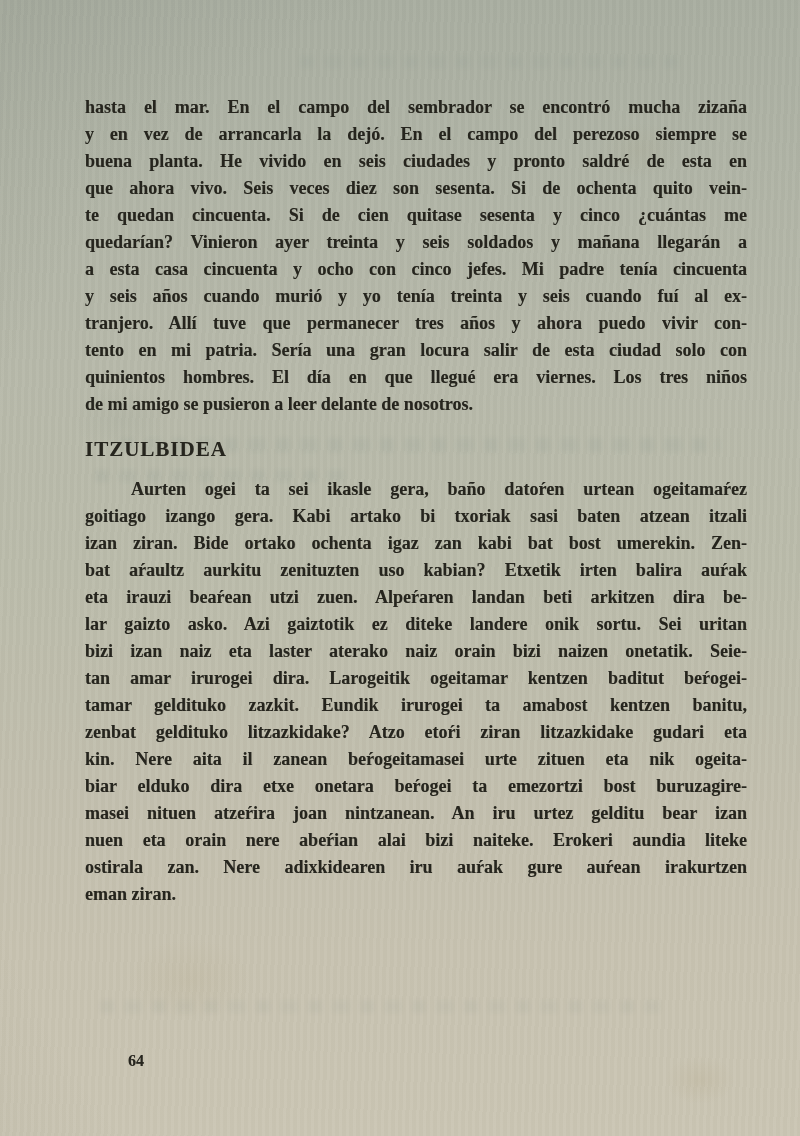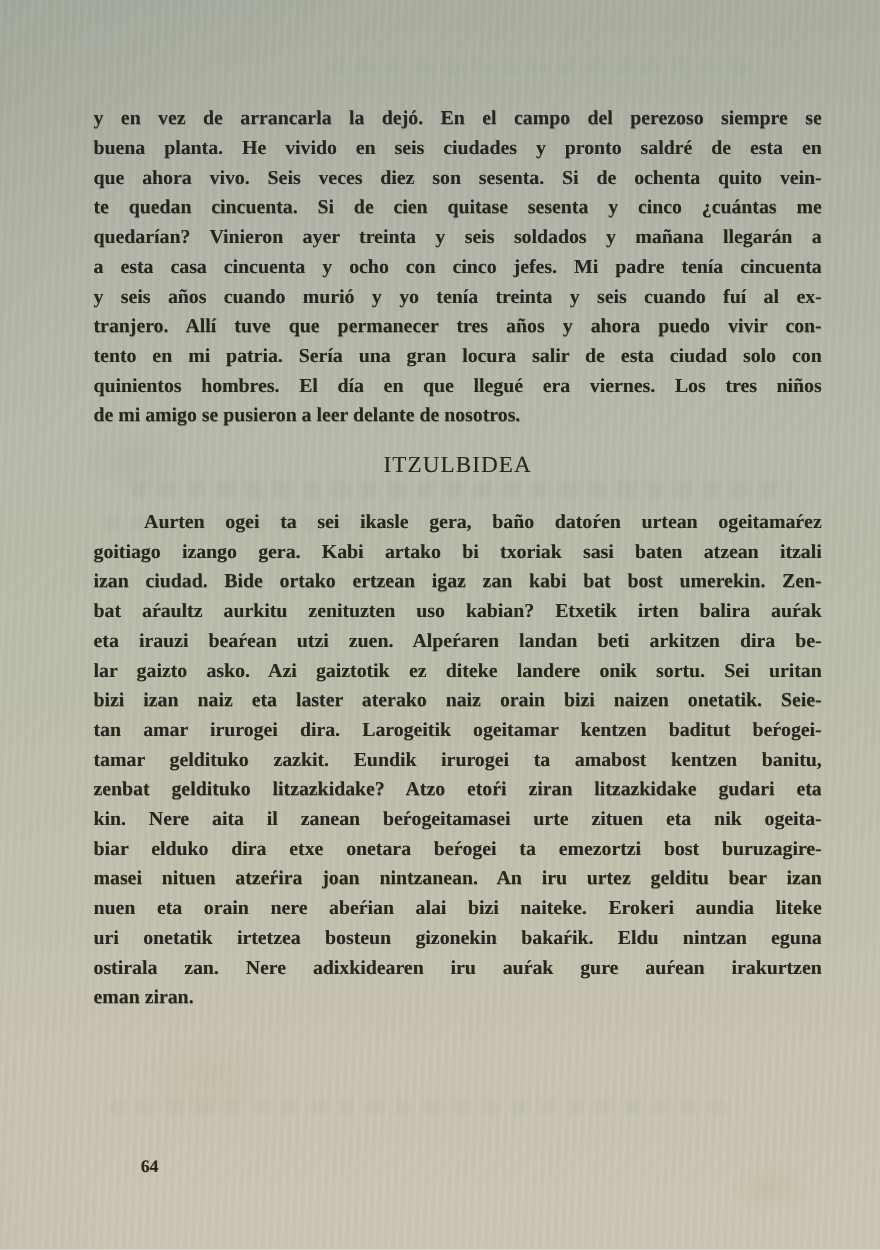--- a/index.html
+++ b/index.html
@@ -69,26 +69,26 @@
     white-space: normal;
     overflow: hidden;
   }
   .text-line.last {
     text-align-last: left;
   }
   .indent-first .text-line:first-child {
     padding-left: 46px;
   }
   .heading {
-    margin: 17px 0 25px 0;
+    margin: 17px 0 13px 0;
     height: 28px;
     line-height: 28px;
-    text-align: center;
+    text-align: left;
     font-size: 21px;
-    font-weight: 400;
+    font-weight: 700;
     letter-spacing: 1px;
   }
   .page-number {
     position: absolute;
     left: 128px;
     top: 1052px;
     font-size: 16px;
     font-weight: 700;
     color: var(--ink, #26251e);
     text-shadow: 0.3px 0.3px 0.6px rgba(38,37,30,0.35);
@@ -98,49 +98,49 @@
 <body>
 
 <div class="paper-texture"></div>
 <div class="bleed bleed-1"></div>
 <div class="bleed bleed-2"></div>
 <div class="bleed bleed-3"></div>
 <div class="bleed bleed-4"></div>
 
 <div class="text-block">
   <div class="paragraph">
+      <div class="text-line">hasta el mar. En el campo del sembrador se encontró mucha zizaña</div>
       <div class="text-line">y en vez de arrancarla la dejó. En el campo del perezoso siempre se</div>
       <div class="text-line">buena planta. He vivido en seis ciudades y pronto saldré de esta en</div>
       <div class="text-line">que ahora vivo. Seis veces diez son sesenta. Si de ochenta quito vein-</div>
       <div class="text-line">te quedan cincuenta. Si de cien quitase sesenta y cinco ¿cuántas me</div>
       <div class="text-line">quedarían? Vinieron ayer treinta y seis soldados y mañana llegarán a</div>
       <div class="text-line">a esta casa cincuenta y ocho con cinco jefes. Mi padre tenía cincuenta</div>
       <div class="text-line">y seis años cuando murió y yo tenía treinta y seis cuando fuí al ex-</div>
       <div class="text-line">tranjero. Allí tuve que permanecer tres años y ahora puedo vivir con-</div>
       <div class="text-line">tento en mi patria. Sería una gran locura salir de esta ciudad solo con</div>
       <div class="text-line">quinientos hombres. El día en que llegué era viernes. Los tres niños</div>
       <div class="text-line last">de mi amigo se pusieron a leer delante de nosotros.</div>
     </div>
 
   <h2 class="heading">ITZULBIDEA</h2>
 
   <div class="paragraph indent-first">
       <div class="text-line">Aurten ogei ta sei ikasle gera, baño datoŕen urtean ogeitamaŕez</div>
       <div class="text-line">goitiago izango gera. Kabi artako bi txoriak sasi baten atzean itzali</div>
-      <div class="text-line">izan ciudad. Bide ortako ertzean igaz zan kabi bat bost umerekin. Zen-</div>
+      <div class="text-line">izan ziran. Bide ortako ochenta igaz zan kabi bat bost umerekin. Zen-</div>
       <div class="text-line">bat aŕaultz aurkitu zenituzten uso kabian? Etxetik irten balira auŕak</div>
       <div class="text-line">eta irauzi beaŕean utzi zuen. Alpeŕaren landan beti arkitzen dira be-</div>
       <div class="text-line">lar gaizto asko. Azi gaiztotik ez diteke landere onik sortu. Sei uritan</div>
       <div class="text-line">bizi izan naiz eta laster aterako naiz orain bizi naizen onetatik. Seie-</div>
       <div class="text-line">tan amar irurogei dira. Larogeitik ogeitamar kentzen baditut beŕogei-</div>
       <div class="text-line">tamar geldituko zazkit. Eundik irurogei ta amabost kentzen banitu,</div>
       <div class="text-line">zenbat geldituko litzazkidake? Atzo etoŕi ziran litzazkidake gudari eta</div>
       <div class="text-line">kin. Nere aita il zanean beŕogeitamasei urte zituen eta nik ogeita-</div>
       <div class="text-line">biar elduko dira etxe onetara beŕogei ta emezortzi bost buruzagire-</div>
       <div class="text-line">masei nituen atzeŕira joan nintzanean. An iru urtez gelditu bear izan</div>
       <div class="text-line">nuen eta orain nere abeŕian alai bizi naiteke. Erokeri aundia liteke</div>
-      <div class="text-line">uri onetatik irtetzea bosteun gizonekin bakaŕik. Eldu nintzan eguna</div>
       <div class="text-line">ostirala zan. Nere adixkidearen iru auŕak gure auŕean irakurtzen</div>
       <div class="text-line last">eman ziran.</div>
     </div>
 </div>
 
 <div class="page-number">64</div>
 
 </body></html>

